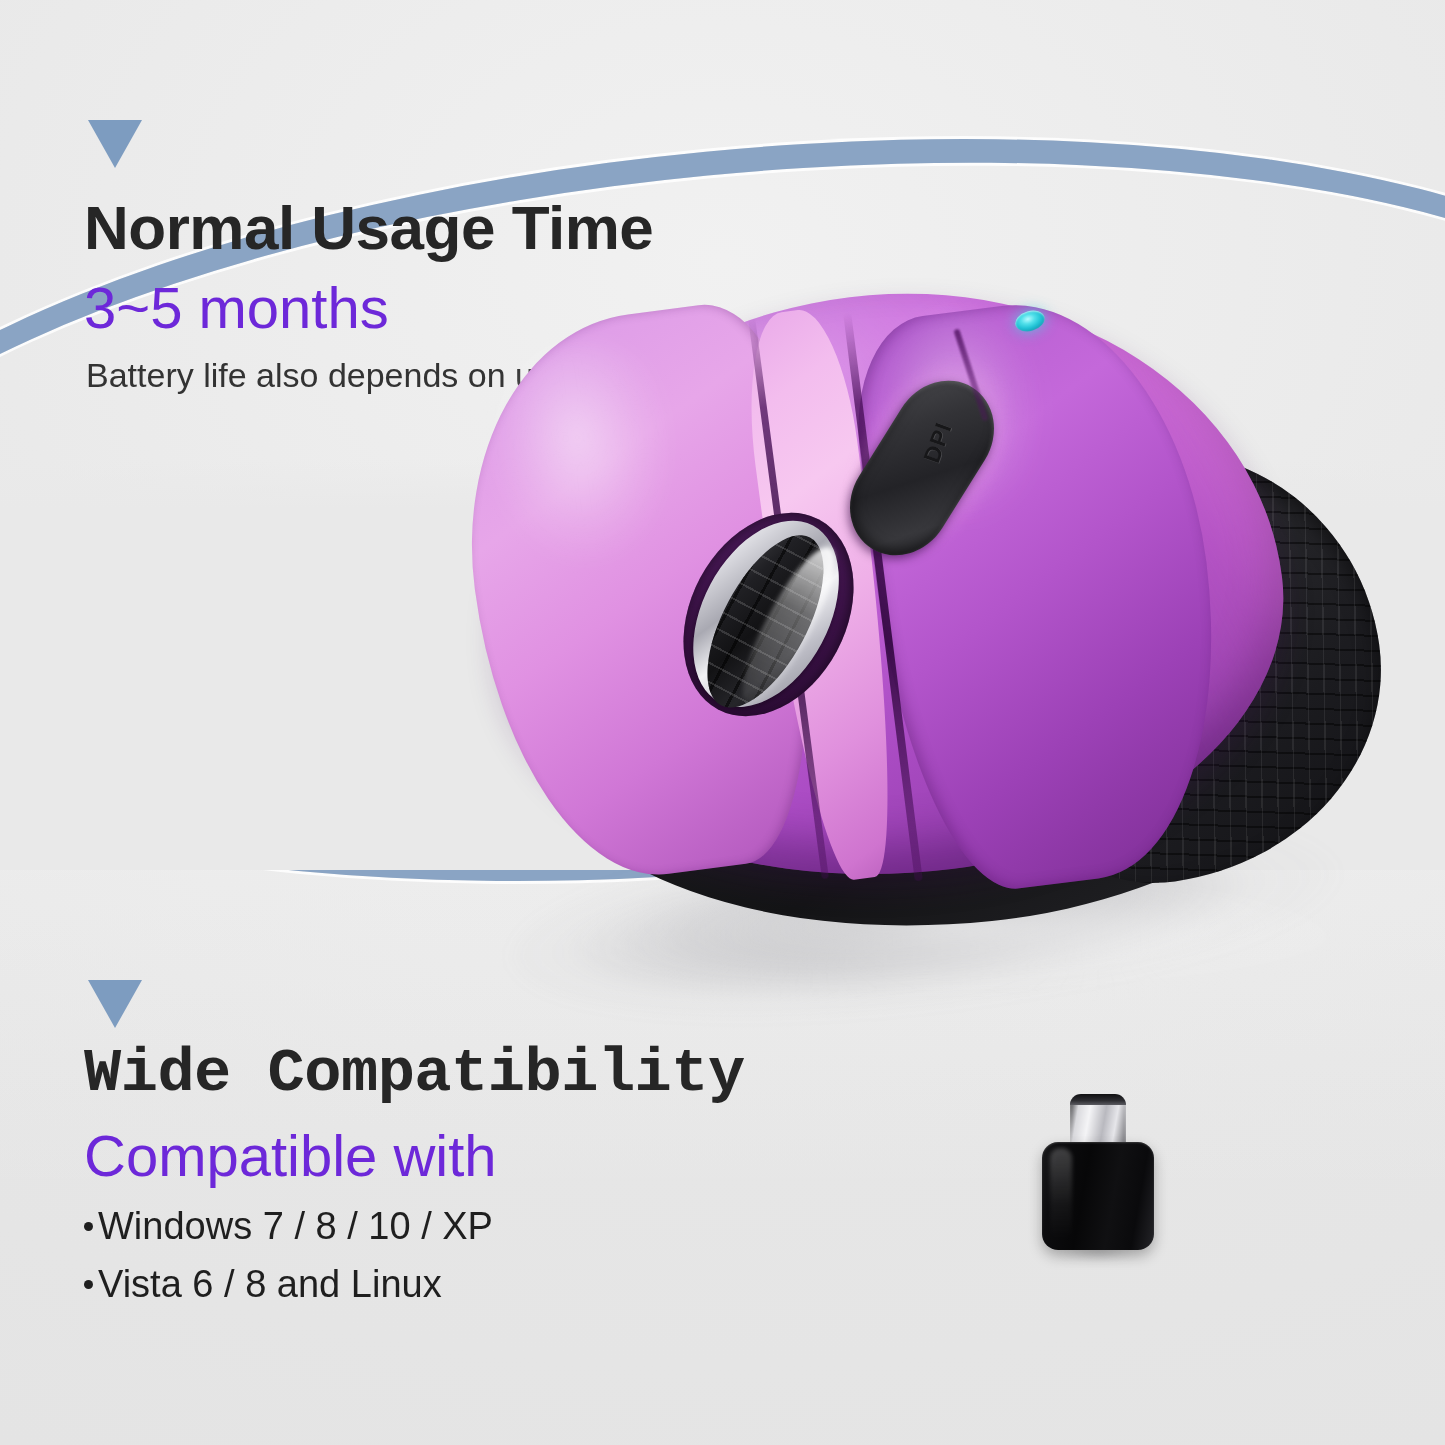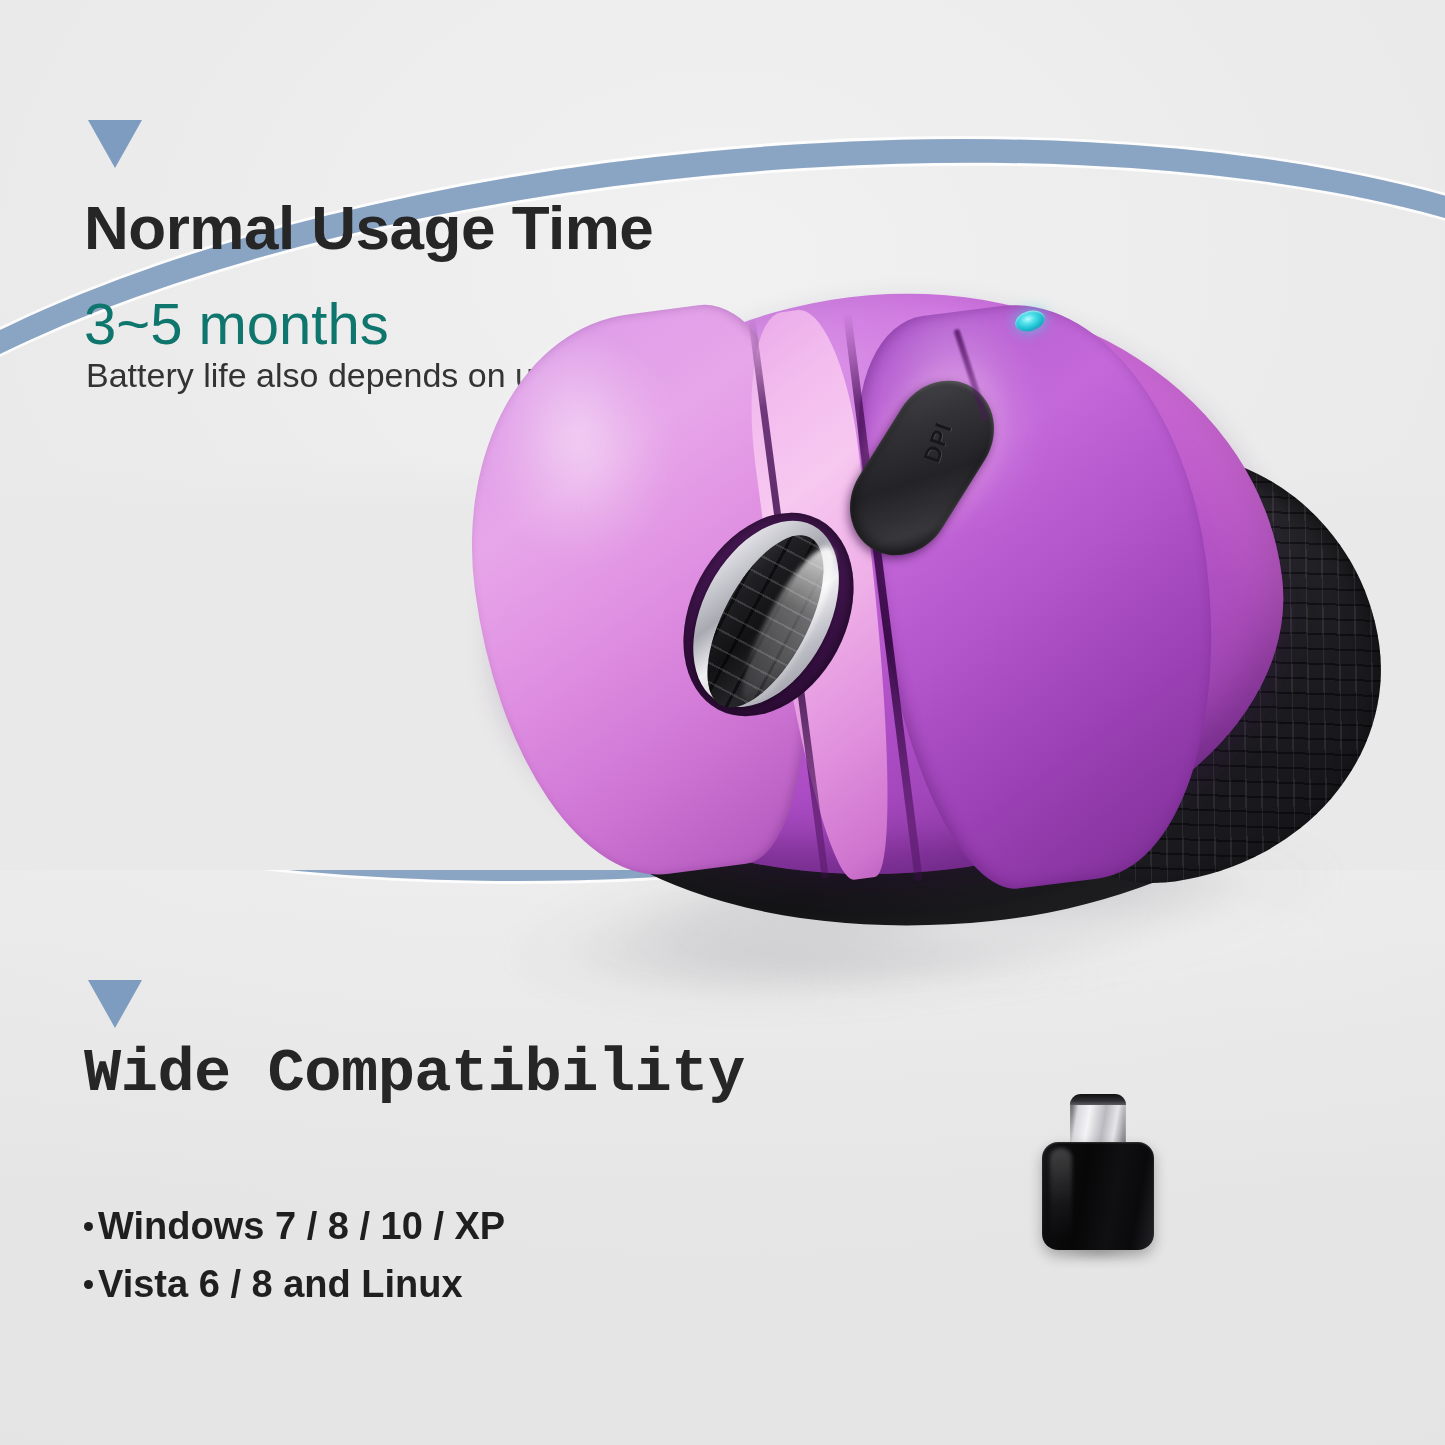--- a/index.html
+++ b/index.html
@@ -78,38 +78,36 @@
     letter-spacing: -0.5px;
     color: #262626;
     white-space: nowrap;
     font-stretch: condensed;
   }
   .subhead {
     position: absolute;
     font-weight: 400;
     font-size: 58px;
     line-height: 1.05;
-    color: #0f766e;
+    color: #6d28d9;
     white-space: nowrap;
-    margin-top: 16px;
   }
   .caption {
     position: absolute;
     font-weight: 400;
     font-size: 34px;
     line-height: 1.2;
     color: #333333;
     white-space: nowrap;
   }
   .bullets {
     position: absolute;
     font-size: 38px;
     line-height: 1.52;
     color: #1f1f1f;
-    font-weight: bold;
   }
   .bullets .bullet-row {
     white-space: nowrap;
   }
   .bullets .dot {
     display: inline-block;
     width: 9px; height: 9px;
     border-radius: 50%;
     background: #1f1f1f;
     vertical-align: middle;
@@ -575,20 +573,21 @@
     </div>
 
     <div class="led-stem"></div>
     <div class="led"></div>
   </div>
 
   <div class="marker-triangle" style="left:88px; top:980px;"></div>
 
   <div class="headline" style="left:84px; top:1042px;font-family:Liberation Mono, monospace;">Wide Compatibility</div>
 
+  <div class="subhead" style="left:84px; top:1126px;">Compatible with</div>
 
   <div class="bullets" style="left:84px; top:1198px;">
     <div class="bullet-row">
       <span class="dot"></span><span>Windows 7 / 8 / 10 / XP</span>
     </div>
     <div class="bullet-row">
       <span class="dot"></span><span>Vista 6 / 8 and Linux</span>
     </div>
   </div>
 

